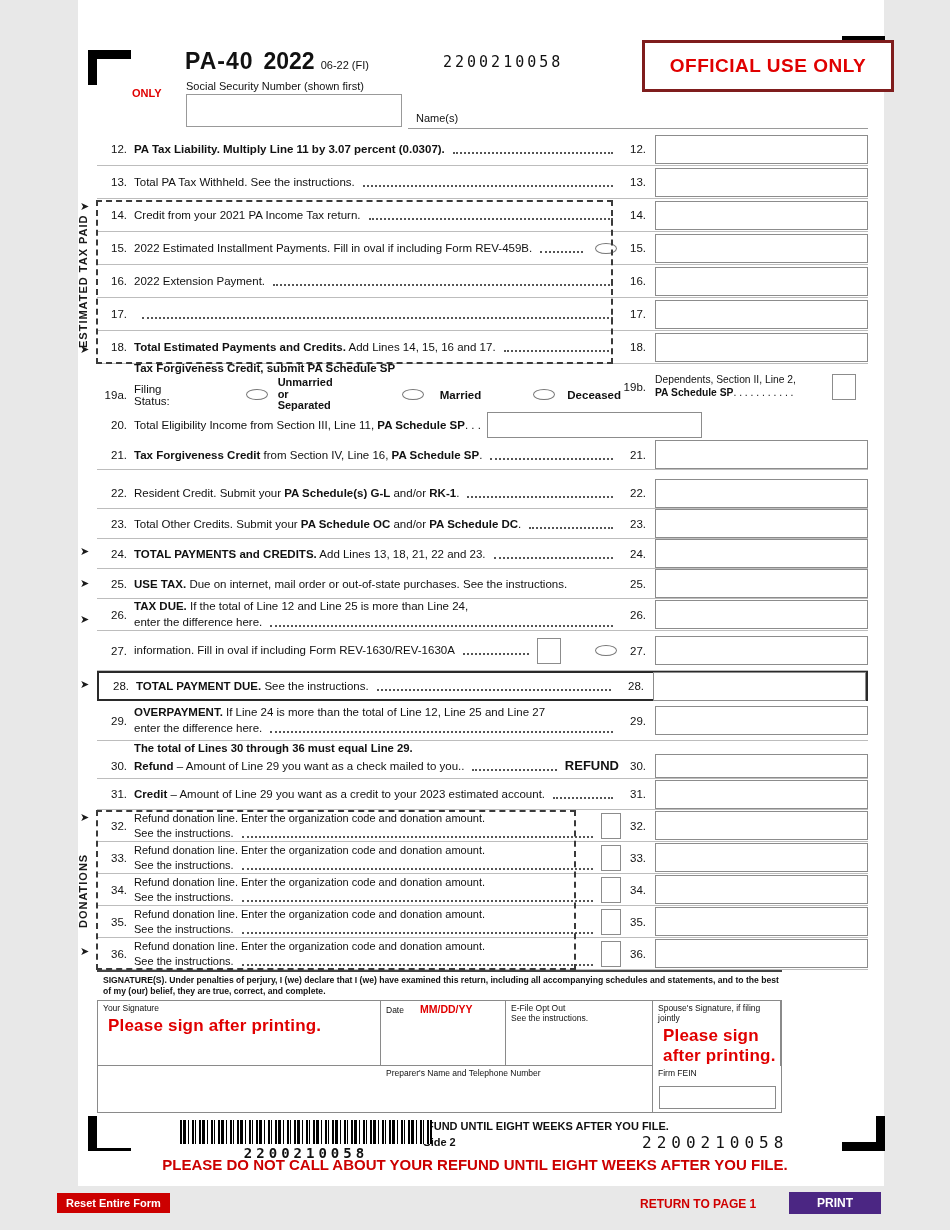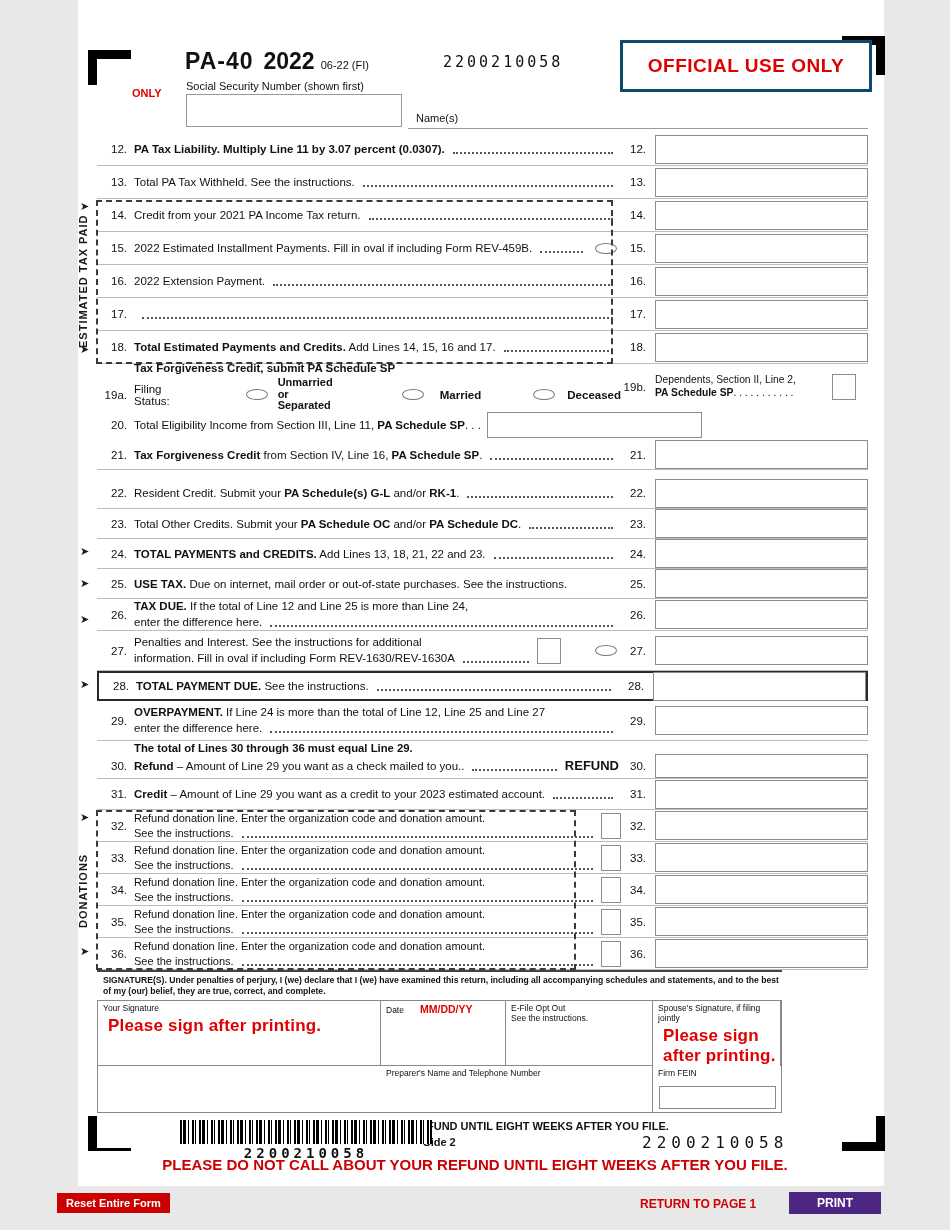--- a/index.html
+++ b/index.html
@@ -15,21 +15,21 @@
   .corner.bl{left:88px;top:1116px;width:34px;height:26px;border-bottom:9px solid #000;border-left:9px solid #000}
   .corner.br{left:842px;top:1116px;width:34px;height:26px;border-bottom:9px solid #000;border-right:9px solid #000}
 
   
   .hdr-title{position:absolute;left:185px;top:48px;white-space:nowrap}
   .hdr-title .t1{font-size:23px;font-weight:700;letter-spacing:1px}
   .hdr-title .t2{font-size:23px;font-weight:700;margin-left:10px}
   .hdr-title .t3{font-size:11px;margin-left:6px}
   .doc-code-top{position:absolute;left:443px;top:53px;font-family:"DejaVu Sans Mono",monospace;
                 font-size:15px;letter-spacing:3px;font-weight:500}
-  .official{position:absolute;left:620px;top:40px;width:246px;height:46px;border:3px solid #0c4a6e;
+  .official{position:absolute;left:642px;top:40px;width:246px;height:46px;border:3px solid #7f1d1d;
             color:#e00000;font-weight:700;font-size:19px;display:flex;align-items:center;
             justify-content:center;letter-spacing:.5px;background:#fff}
   .start{position:absolute;left:132px;top:87px;color:#e00000;font-weight:700;font-size:11px}
   .ssn-label{position:absolute;left:186px;top:80px;font-size:11px}
   .ssn-box{position:absolute;left:186px;top:94px;width:214px;height:31px;border:1px solid #999;background:#fff}
   .names-label{position:absolute;left:416px;top:112px;font-size:11px}
   .names-line{position:absolute;left:408px;top:128px;width:460px;border-top:1px solid #9a9a9a}
 
   
   .rows{position:absolute;left:97px;top:133px;width:771px}
@@ -256,21 +256,20 @@
           <span class="dots"></span>
         </div>
     </div>
     <div class="rnum">26.</div>
     <div class="amt"></div>
   </div>
 
   <div class="line h40">
     <div class="lnum">27.</div>
     <div class="lab2">
-      <div>Penalties and Interest. See the instructions for additional</div>
       <div class="l2row">
           <span>information. Fill in oval if including Form REV-1630/REV-1630A</span>
           <span class="dots"></span>
         </div>
     </div>
     <div class="sbox"></div>
     <div class="oval" style="margin-left:34px"></div>
     <div class="rnum">27.</div>
     <div class="amt"></div>
   </div>

